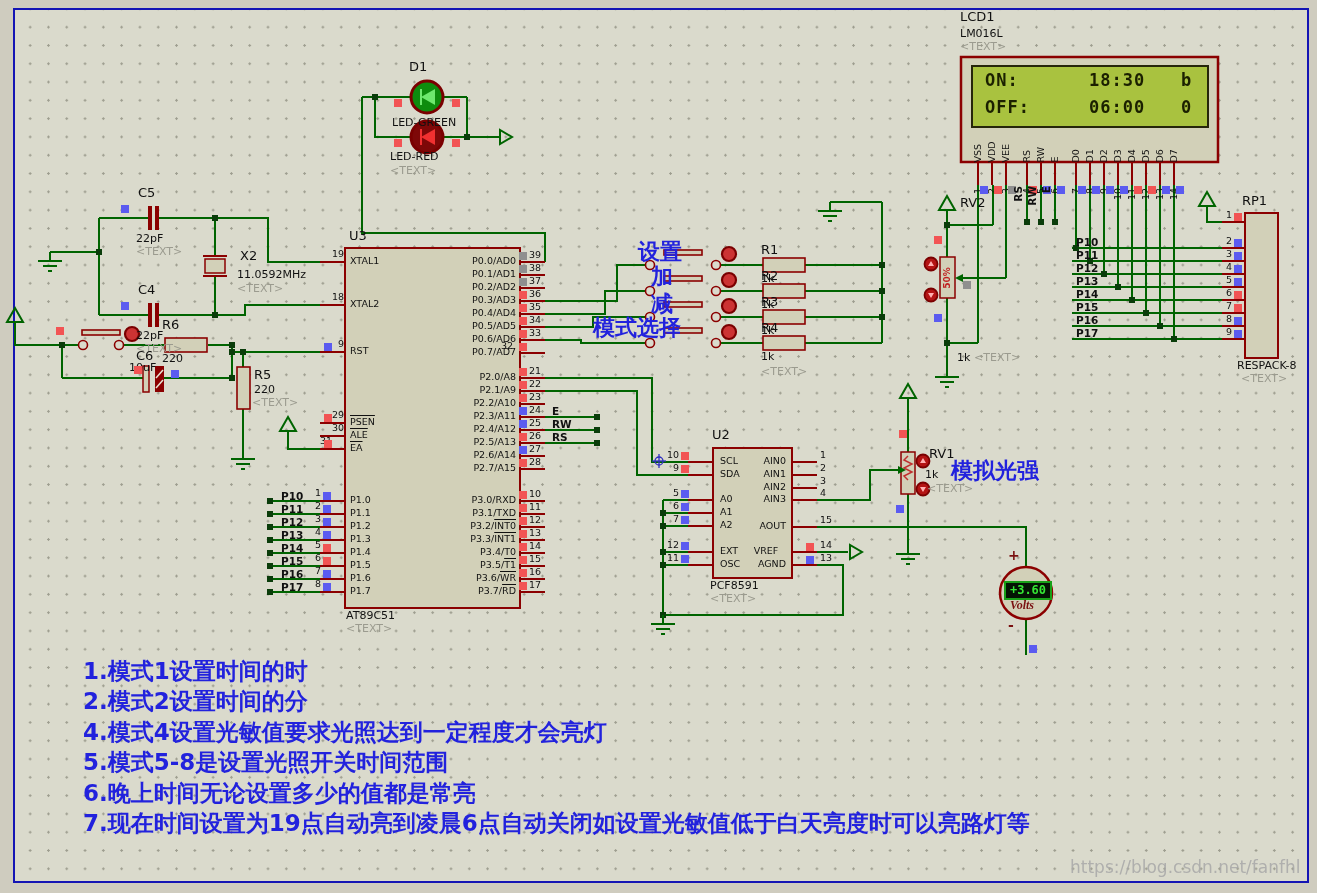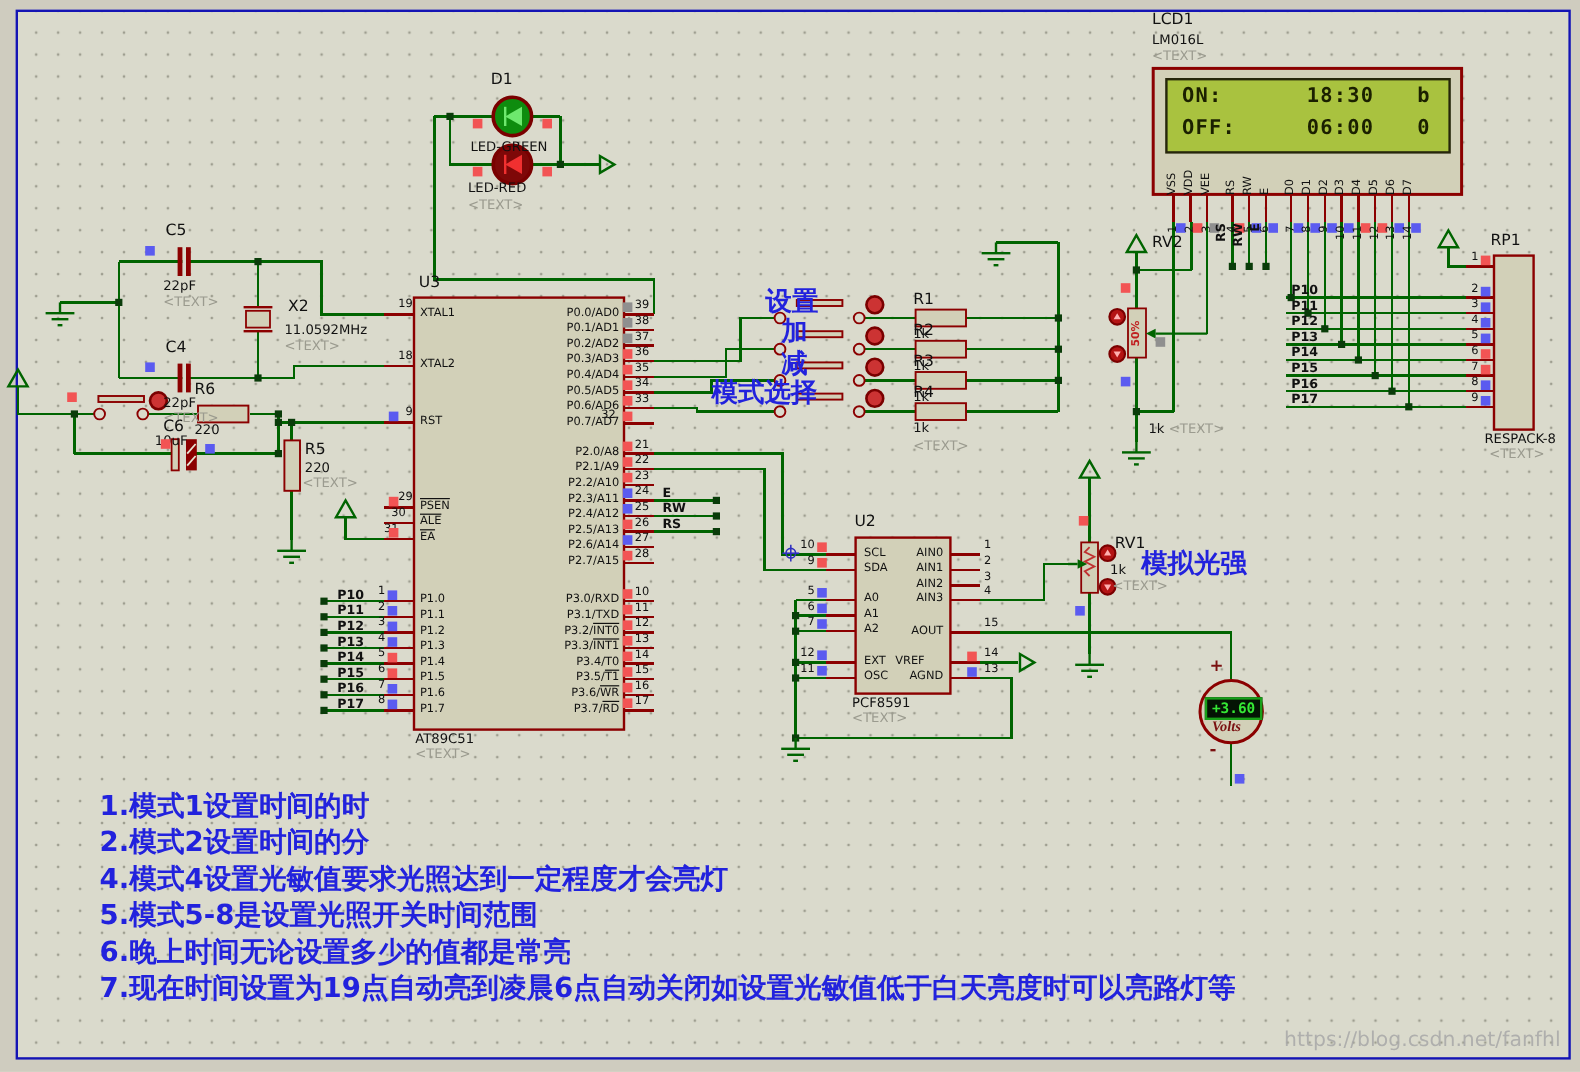--- a/index.html
+++ b/index.html
@@ -463,21 +463,21 @@
 <div id="gen">
     <div class="lbl pin-name" style="left: 350px; top: 256px;">XTAL1</div>
     <div class="lbl pin-num" style="left: 320px; top: 249px; width: 24px; text-align: right;">19</div>
     <div class="lbl pin-name" style="left: 350px; top: 299px;">XTAL2</div>
     <div class="lbl pin-num" style="left: 320px; top: 292px; width: 24px; text-align: right;">18</div>
     <div class="lbl pin-name" style="left: 350px; top: 346px;">RST</div>
     <div class="lbl pin-num" style="left: 320px; top: 339px; width: 24px; text-align: right;">9</div>
     <div class="lbl pin-name" style="left: 350px; top: 417px;"><span></span><span class="ov">PSEN</span></div>
     <div class="lbl pin-num" style="left: 320px; top: 410px; width: 24px; text-align: right;">29</div>
     <div class="lbl pin-name" style="left: 350px; top: 430px;"><span></span><span class="ov">ALE</span></div>
-    <div class="lbl pin-num" style="left: 320px; top: 423px; width: 24px; text-align: center;">30</div>
+    <div class="lbl pin-num" style="left: 320px; top: 423px; width: 24px; text-align: right;">30</div>
     <div class="lbl pin-name" style="left: 350px; top: 443px;"><span></span><span class="ov">EA</span></div>
     <div class="lbl pin-num" style="left: 320px; top: 436px; width: 24px; text-align: left;">31</div>
     <div class="lbl pin-name" style="left: 350px; top: 495px;">P1.0</div>
     <div class="lbl pin-num" style="left: 297px; top: 488px; width: 24px; text-align: right;">1</div>
     <span class="sq sq-b" style="position: absolute; left: 323px; top: 492px;"></span>
     <div class="lbl pin-name" style="left: 350px; top: 508px;">P1.1</div>
     <div class="lbl pin-num" style="left: 297px; top: 501px; width: 24px; text-align: right;">2</div>
     <span class="sq sq-b" style="position: absolute; left: 323px; top: 505px;"></span>
     <div class="lbl pin-name" style="left: 350px; top: 521px;">P1.2</div>
     <div class="lbl pin-num" style="left: 297px; top: 514px; width: 24px; text-align: right;">3</div>
@@ -593,21 +593,21 @@
     <div class="lbl pin-name" style="left: 746px; top: 456px; width: 40px; text-align: right;">AIN0</div>
     <div class="lbl pin-num" style="left: 820px; top: 450px;">1</div>
     <div class="lbl pin-name" style="left: 746px; top: 469px; width: 40px; text-align: right;">AIN1</div>
     <div class="lbl pin-num" style="left: 820px; top: 463px;">2</div>
     <div class="lbl pin-name" style="left: 746px; top: 482px; width: 40px; text-align: right;">AIN2</div>
     <div class="lbl pin-num" style="left: 820px; top: 476px;">3</div>
     <div class="lbl pin-name" style="left: 746px; top: 494px; width: 40px; text-align: right;">AIN3</div>
     <div class="lbl pin-num" style="left: 820px; top: 488px;">4</div>
     <div class="lbl pin-name" style="left: 746px; top: 521px; width: 40px; text-align: right;">AOUT</div>
     <div class="lbl pin-num" style="left: 820px; top: 515px;">15</div>
-    <div class="lbl pin-name" style="left: 746px; top: 546px; width: 40px; text-align: left;">VREF</div>
+    <div class="lbl pin-name" style="left: 746px; top: 546px; width: 40px; text-align: center;">VREF</div>
     <div class="lbl pin-num" style="left: 820px; top: 540px;">14</div>
     <span class="sq sq-r" style="position: absolute; left: 806px; top: 543px;"></span>
     <div class="lbl pin-name" style="left: 746px; top: 559px; width: 40px; text-align: right;">AGND</div>
     <div class="lbl pin-num" style="left: 820px; top: 553px;">13</div>
     <span class="sq sq-b" style="position: absolute; left: 806px; top: 556px;"></span>
     <div class="lbl pin-num" style="left: 1212px; top: 210px; width: 20px; text-align: right;">1</div>
     <span class="sq sq-r" style="position: absolute; left: 1234px; top: 213px;"></span>
     <div class="lbl pin-num" style="left: 1212px; top: 236px; width: 20px; text-align: right;">2</div>
     <span class="sq sq-b" style="position: absolute; left: 1234px; top: 239px;"></span>
     <div class="lbl pin-num" style="left: 1212px; top: 249px; width: 20px; text-align: right;">3</div>

